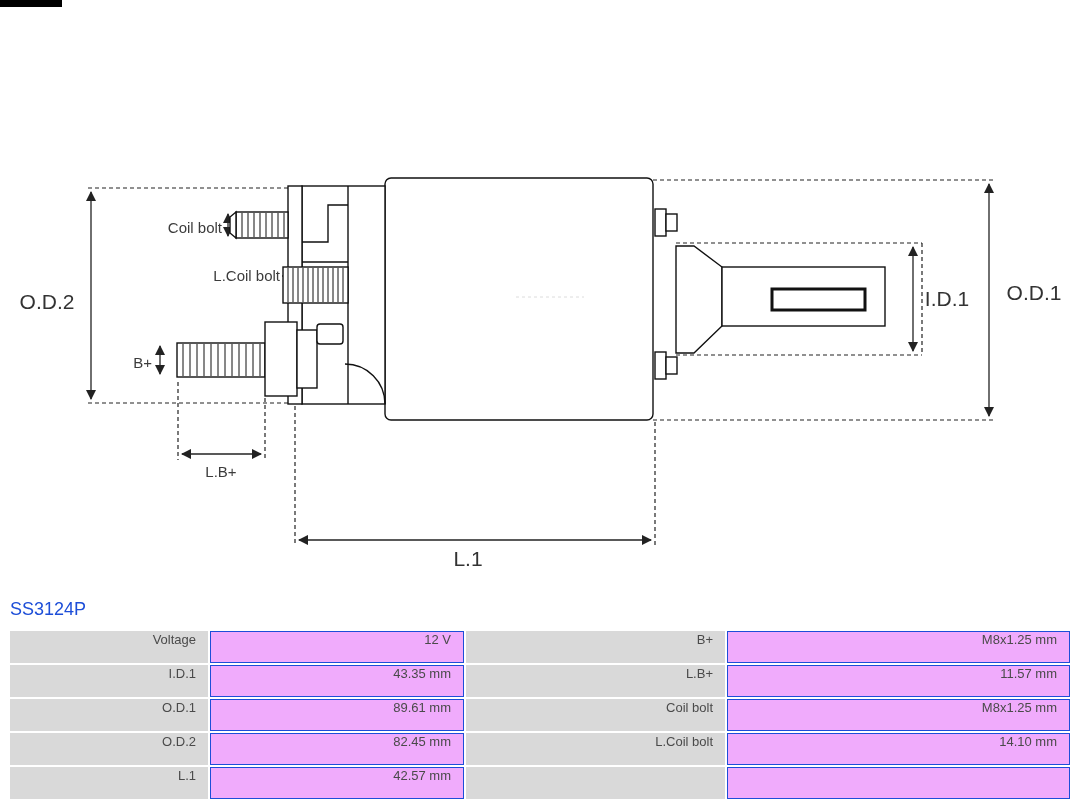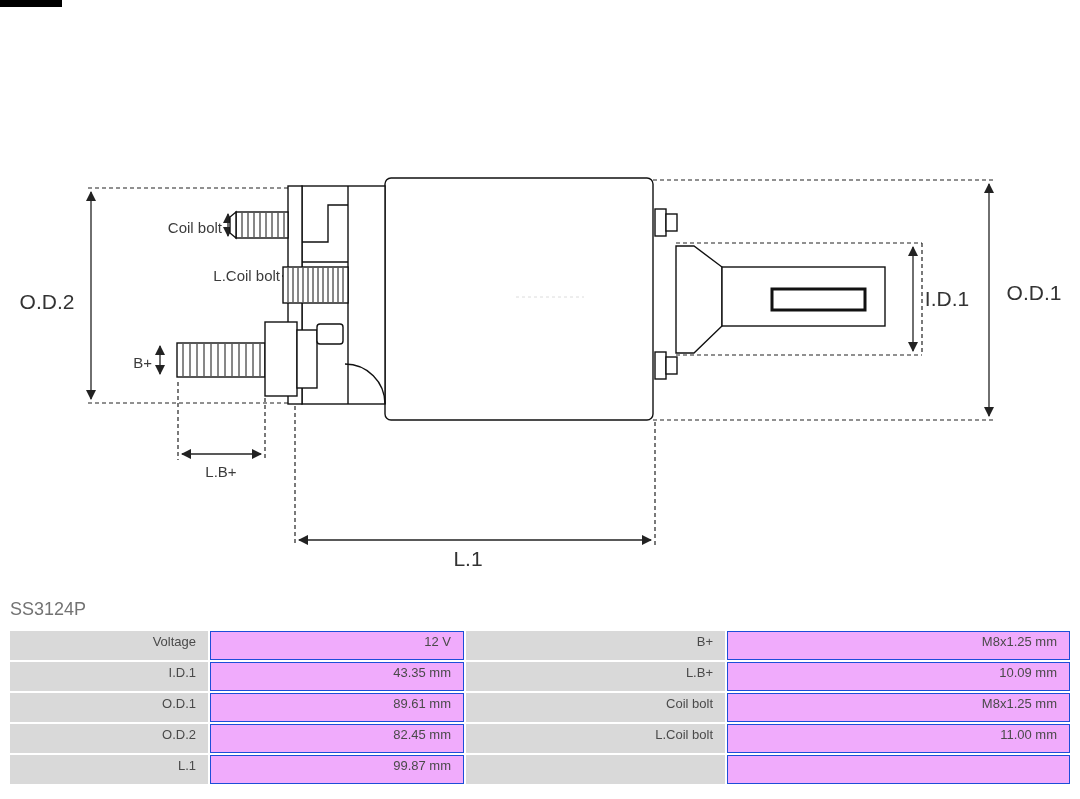--- a/index.html
+++ b/index.html
@@ -6,27 +6,27 @@
   html,body { background:#fff; }
   body {
     width:1080px; height:799px; position:relative; overflow:hidden;
     font-family:"Liberation Sans", sans-serif;
   }
   .logo-strip { position:absolute; left:0; top:0; width:62px; height:7px; background:#000; }
   .drawing { position:absolute; left:0; top:0; }
   svg text { font-family:"Liberation Sans", sans-serif; fill:#333; }
   .dim-label-lg { font-size:21px; }
   .dim-label-sm { font-size:15px; fill:#3c3c3c; }
-  .part-number { position:absolute; left:10px; top:599px; font-size:18px; color:#737373;text-align:right; }
+  .part-number { position:absolute; left:10px; top:599px; font-size:18px; color:#1d4ed8;text-align:right; }
   .spec-table {
     position:absolute; left:8px; top:629px; width:1064px;
     border-collapse:separate; border-spacing:2px;
     font-size:13px; color:#4a4a4a; table-layout:fixed;
   }
-  .spec-table td { height:29px; padding:0 12px 8px 4px; text-align:right; vertical-align:middle; overflow:hidden; }
+  .spec-table td { height:29px; padding:0 12px 15px 4px; text-align:right; vertical-align:middle; overflow:hidden; }
   td.lbl { background:#d9d9d9; }
   td.val { background:#f0abfc; border:1px solid #1d4ed8; }
   col.c1 { width:198px; } col.c2 { width:254px; } col.c3 { width:259px; } col.c4 { width:343px; }
 </style>
 </head>
 <body>
 
 <div class="logo-strip"></div>
 
 <svg class="drawing" width="1080" height="600" viewBox="0 0 1080 600">
@@ -162,34 +162,34 @@
     <tr>
       <td class="lbl">Voltage</td>
       <td class="val">12 V</td>
       <td class="lbl">B+</td>
       <td class="val">M8x1.25 mm</td>
     </tr>
     <tr>
       <td class="lbl">I.D.1</td>
       <td class="val">43.35 mm</td>
       <td class="lbl">L.B+</td>
-      <td class="val">10.09 mm</td>
+      <td class="val">11.57 mm</td>
     </tr>
     <tr>
       <td class="lbl">O.D.1</td>
       <td class="val">89.61 mm</td>
       <td class="lbl">Coil bolt</td>
       <td class="val">M8x1.25 mm</td>
     </tr>
     <tr>
       <td class="lbl">O.D.2</td>
       <td class="val">82.45 mm</td>
       <td class="lbl">L.Coil bolt</td>
-      <td class="val">11.00 mm</td>
+      <td class="val">14.10 mm</td>
     </tr>
     <tr>
       <td class="lbl">L.1</td>
-      <td class="val">99.87 mm</td>
+      <td class="val">42.57 mm</td>
       <td class="lbl"></td>
       <td class="val"></td>
     </tr>
   </tbody>
 </table>
 
 </body></html>

